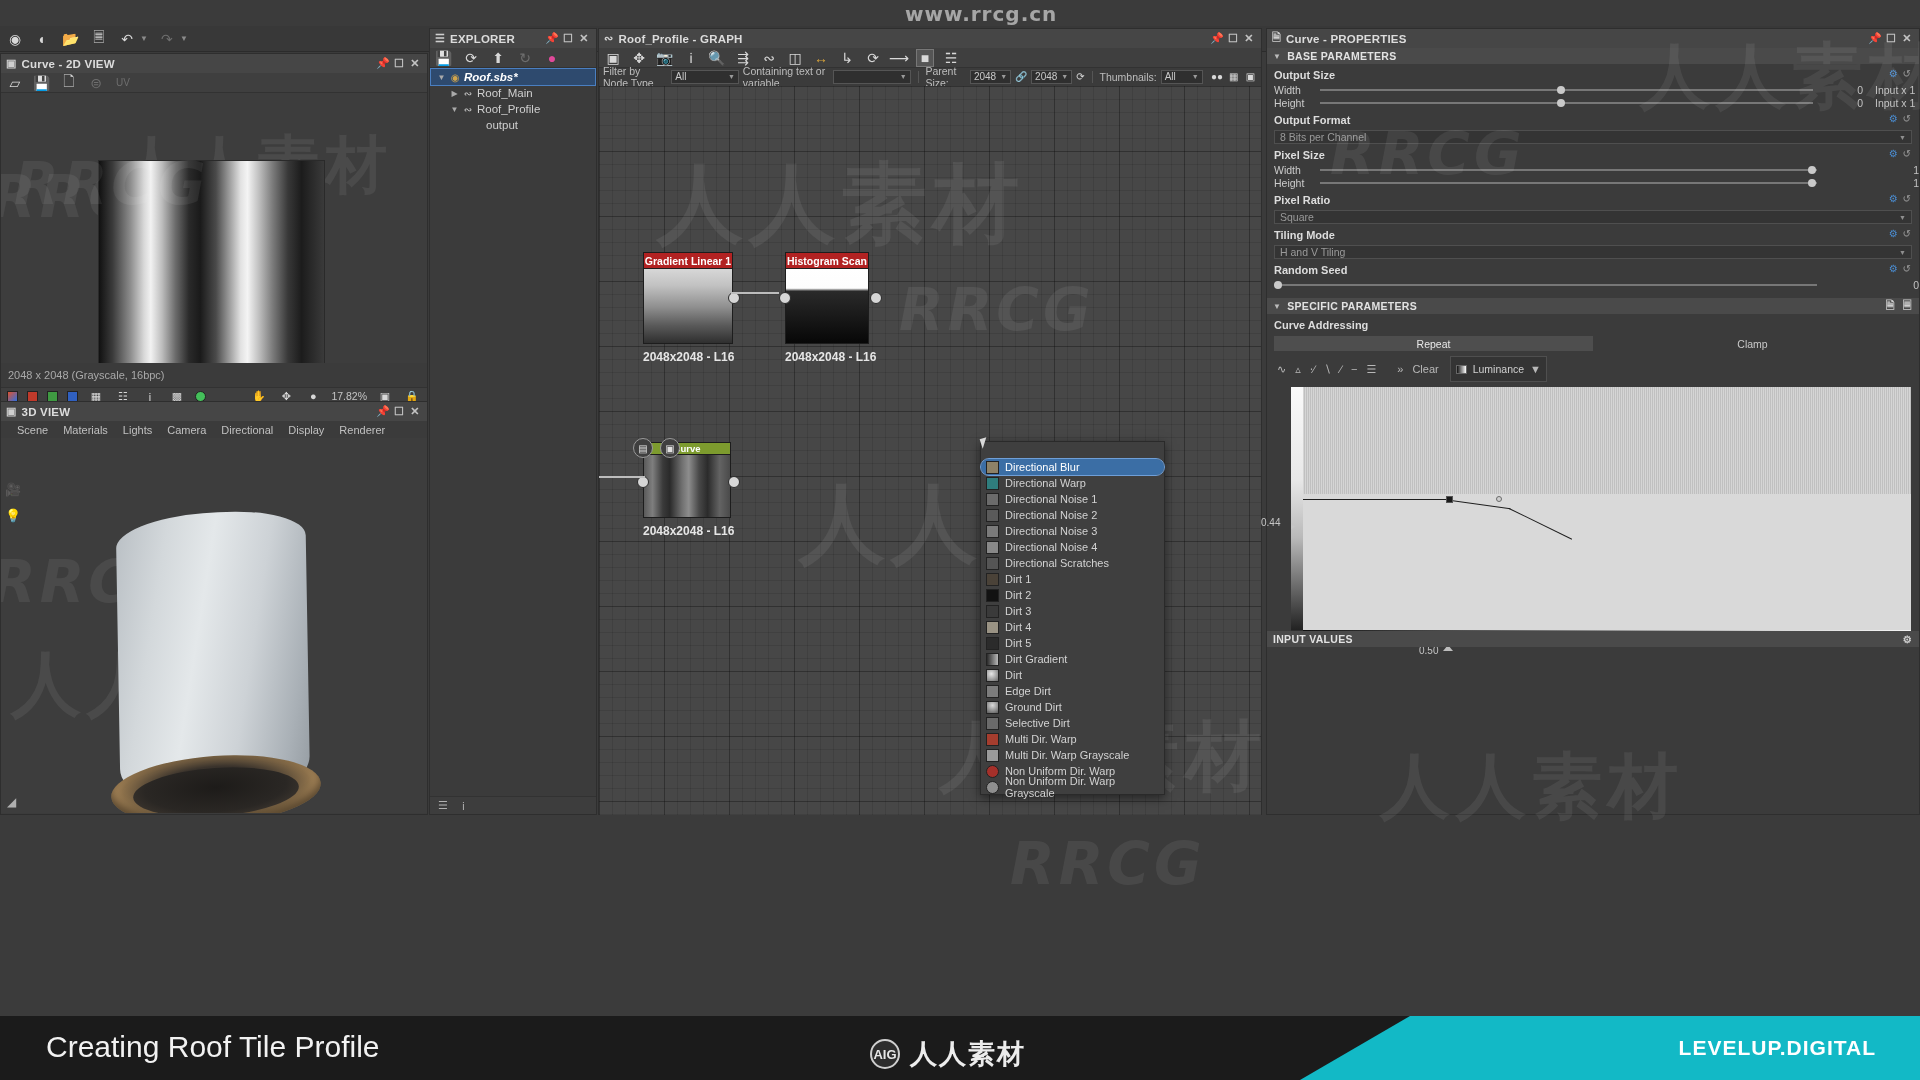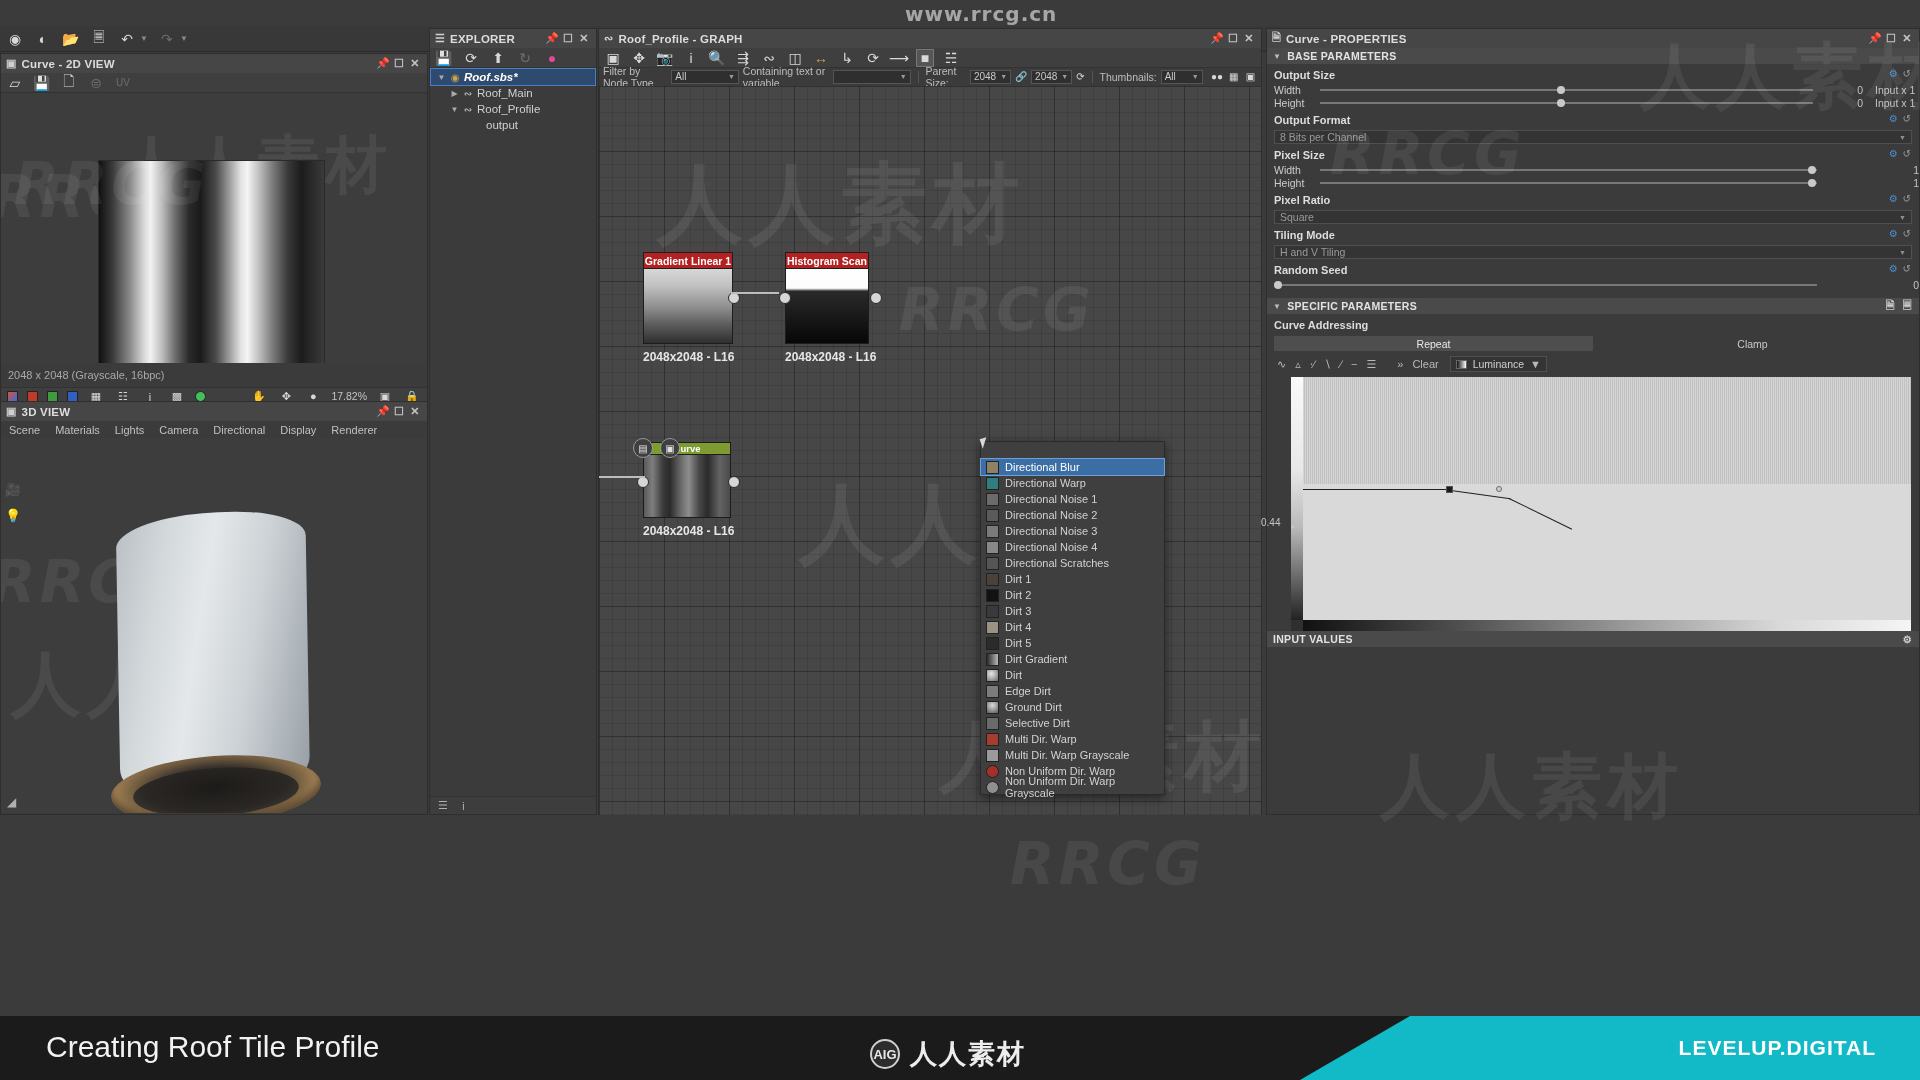--- a/index.html
+++ b/index.html
@@ -58,21 +58,21 @@
   #view2d .statusline { position:absolute; left:0; top:311px; width:426px; height:20px;
        font-size:11px; color:#a9a9a9; display:flex; align-items:center; padding-left:7px; }
   #view2d .bottombar { position:absolute; left:0; top:333px; width:426px; height:17px;
        background:#3f3f3f; display:flex; align-items:center; padding:0 6px; gap:9px;
        border-top:1px solid #323232; }
   .sw { width:11px; height:11px; display:inline-block; border:1px solid #222; }
 
   
   #view3d { left: 0; top: 401px; width: 428px; height: 414px; }
   #view3d .menu3d { position:absolute; left:0; top:19px; width:426px; height:17px;
-      display:flex; align-items:center; gap:15px; padding-left:8px; font-size:11px; color:#c0c0c0;
+      display:flex; align-items:center; gap:15px; padding-left:16px; font-size:11px; color:#c0c0c0;
       background:#3b3b3b; }
   #view3d .canvas3d { position:absolute; left:0; top:36px; width:426px; height:375px;
       background:#3d3d3d; overflow:hidden; }
   .cyl { position:absolute; left:105px; top:75px; width:215px; height:330px; }
   .cyl .body { position:absolute; left:12px; top:0; width:190px; height:290px;
       border-radius: 46% 46% 42% 42% / 10% 10% 14% 14%;
       background: linear-gradient(100deg,#b9bfc4 0%, #d3d8db 22%, #e4e8ea 42%, #cdd2d6 66%, #a9b0b6 88%, #949ba1 100%);
       transform: rotate(-4deg) skewX(-3deg); }
   .cyl .rim { position:absolute; left:5px; top:243px; width:210px; height:68px;
       border-radius:50%; background: radial-gradient(ellipse at 50% 45%, #2a2622 0%, #3a332c 38%, #8a6f4a 62%, #c9a06a 76%, #e8e3de 88%, #cfd4d8 100%);
@@ -132,21 +132,21 @@
       display:flex; align-items:center; justify-content:center; font-size:9.5px; color:#fff; font-weight:bold;}
   .nodebadge { position:absolute; width:20px; height:20px; border-radius:50%;
       background:#3f3f3f; border:1px solid #9a9a9a; display:flex; align-items:center;
       justify-content:center; font-size:10px; color:#e0e0e0; }
 
   
   #nodemenu { position:absolute; left:980px; top:441px; width:185px; height:354px;
       background:#3f3f3f; border:1px solid #2a2a2a; box-shadow: 0 3px 10px rgba(0,0,0,.5);
       padding-top: 17px; }
   #nodemenu .mrow { height:16px; display:flex; align-items:center; padding-left:5px;
-      font-size:11px; color:#d2d2d2; }
+      font-size:11px; color:#d2d2d2;border-radius:8px; }
   #nodemenu .mrow.sel { background:#3b6ea5; outline:1px solid #6f9fd8; color:#fff; }
   #nodemenu .mico { width:13px; height:13px; margin-right:6px; flex:none; border:1px solid #222; }
   .cursor-arrow { position:absolute; left:981px; top:438px; width:0; height:0;
       border-left: 7px solid #d8d8d8; border-bottom: 10px solid transparent;
       transform: rotate(-18deg); }
 
   
   #props { left: 1266px; top: 28px; width: 654px; height: 787px; }
   .sec-hdr { height:16px; background:#4a4a4a; display:flex; align-items:center;
       padding-left:6px; font-size:10.5px; font-weight:bold; color:#e2e2e2; letter-spacing:.3px; }
@@ -652,21 +652,21 @@
     <div class="curve-tools">
       <span>∿</span>
       <span>▵</span>
       <span>⋅∕</span>
       <span>∖</span>
       <span>∕</span>
       <span>−</span>
       <span>☰</span>
       <span style="margin-left:12px">»</span>
       <span>Clear</span>
-      <span style="display:flex;align-items:center;gap:6px;background:#343434;border:1px solid #4f4f4f;padding:0 5px;height:16px;margin-left:2px;">
+      <span style="display:flex;align-items:center;gap:6px;background:#343434;border:1px solid #4f4f4f;padding:0 5px;height:26px;margin-left:2px;">
         <span style="width:11px;height:9px;display:inline-block;background:linear-gradient(90deg,#111,#fff);border:1px solid #666;"></span>
         <span style="font-size:10.5px;color:#d0d0d0">Luminance</span>
         <span class="ca">▼</span>
       </span>
     </div>
 
     <div class="curve-area">
       <div class="curve-vband"></div>
       <div class="curve-hband"></div>
       <div class="curve-hist">

